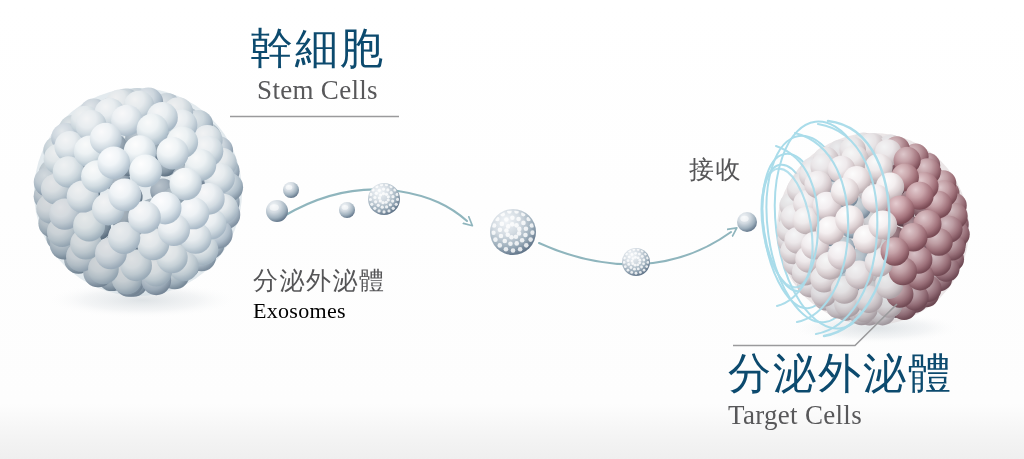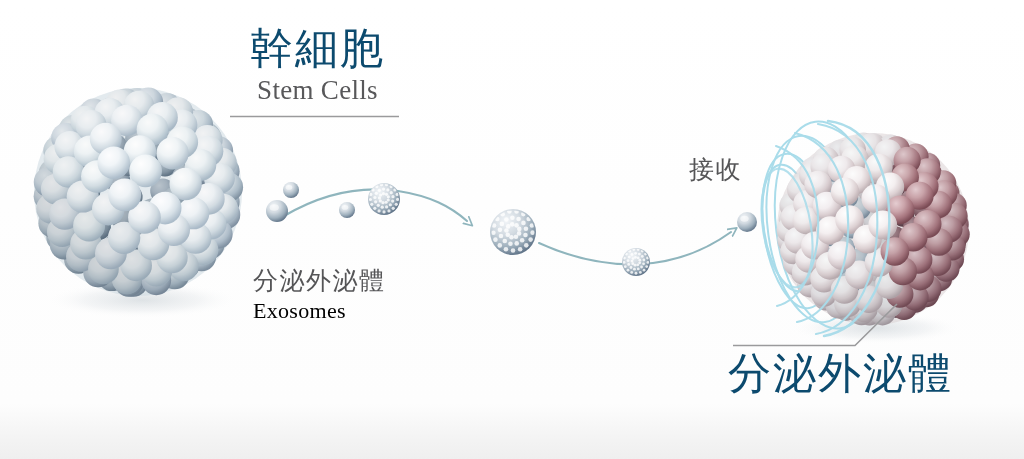--- a/index.html
+++ b/index.html
@@ -994,15 +994,16 @@
     <div class="label-cjk sm">分泌外泌體</div>
     <div class="label-en sm">Exosomes</div>
   </div>
 
   <div class="label-block" id="label-receive">
     <div class="label-cjk sm">接收</div>
   </div>
 
   <div class="label-block" id="label-target">
     <div class="label-cjk">分泌外泌體</div>
+    <div class="label-en">Target Cells</div>
   </div>
 
 </div>
 
 </body></html>

